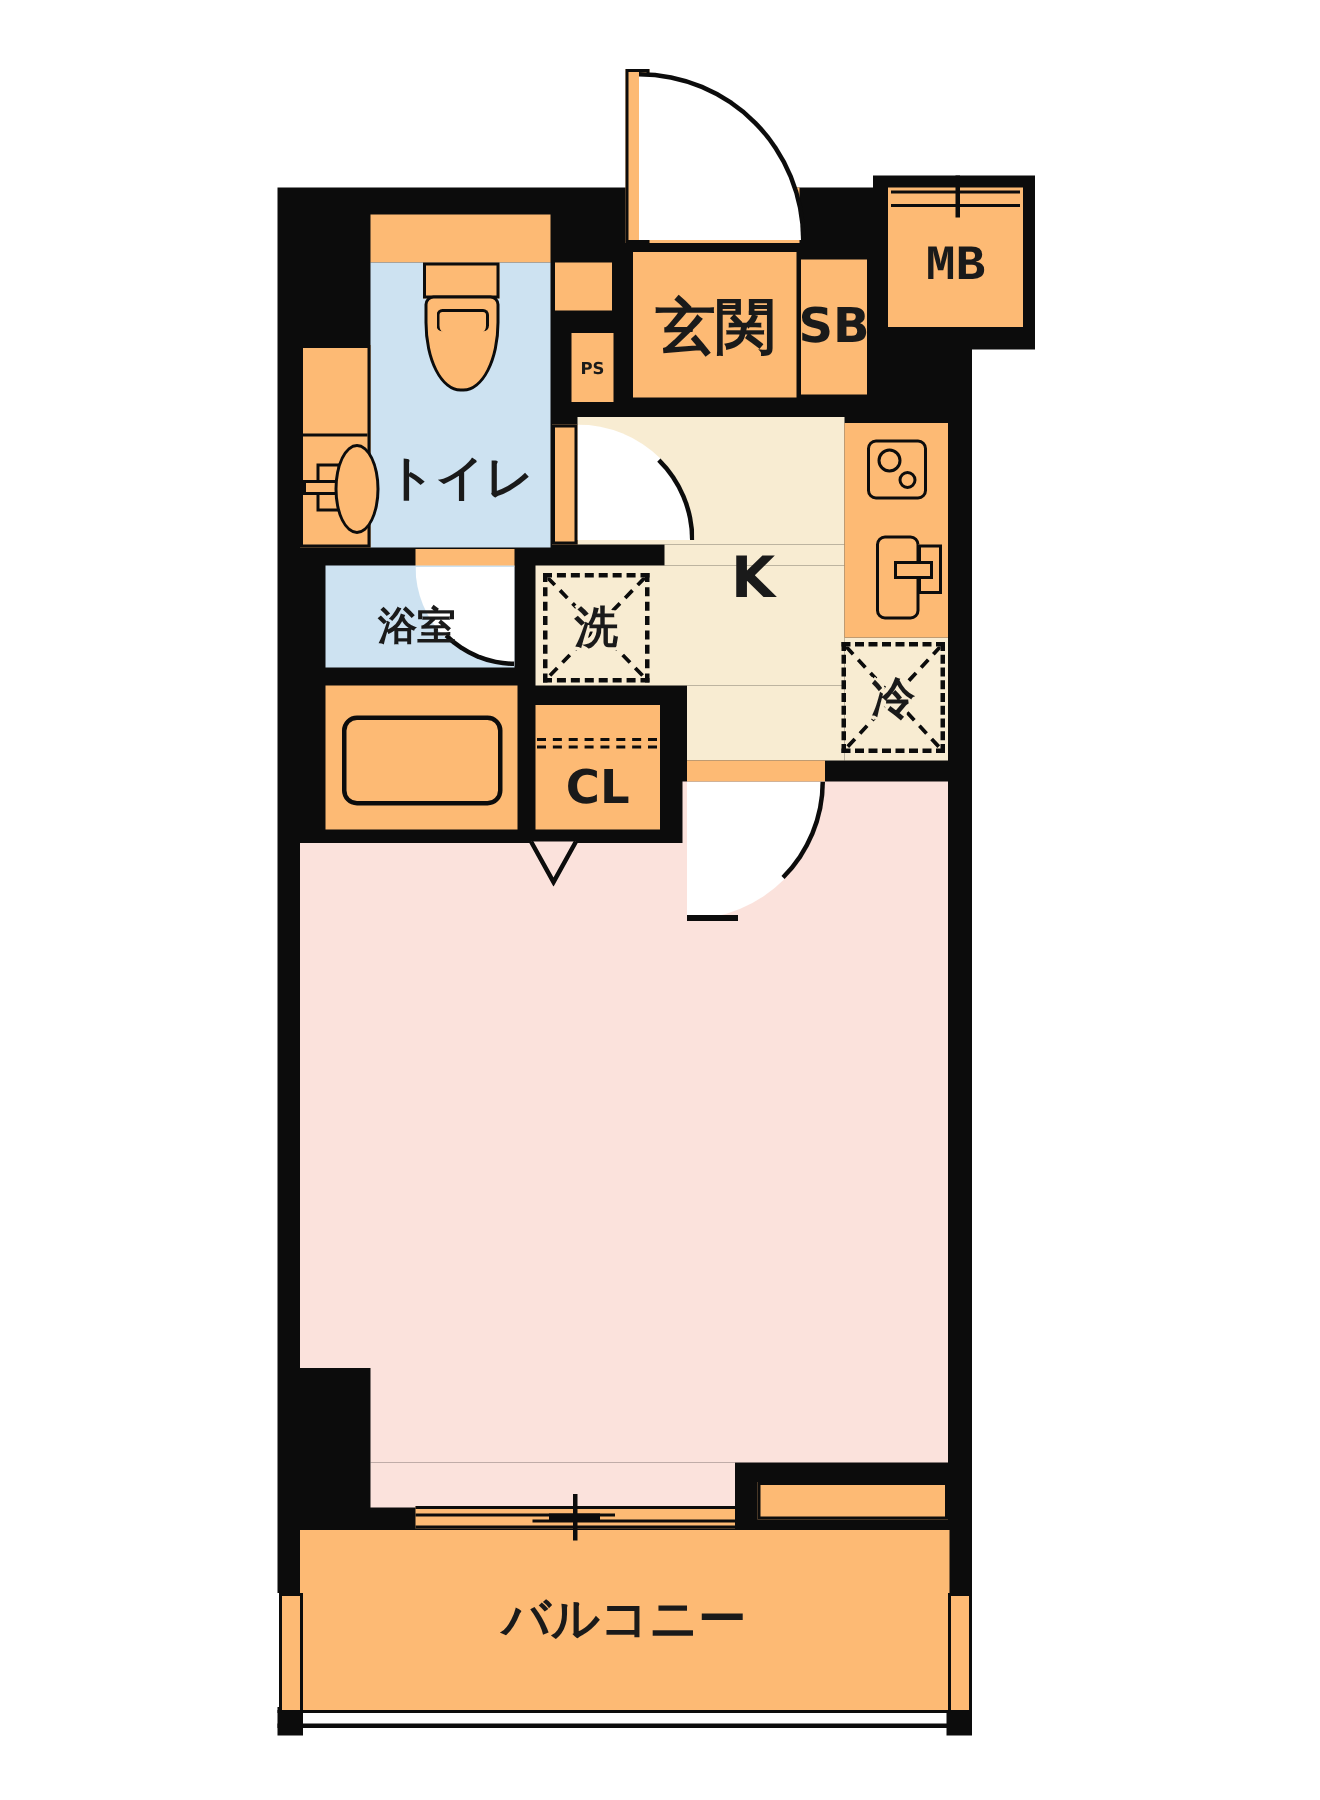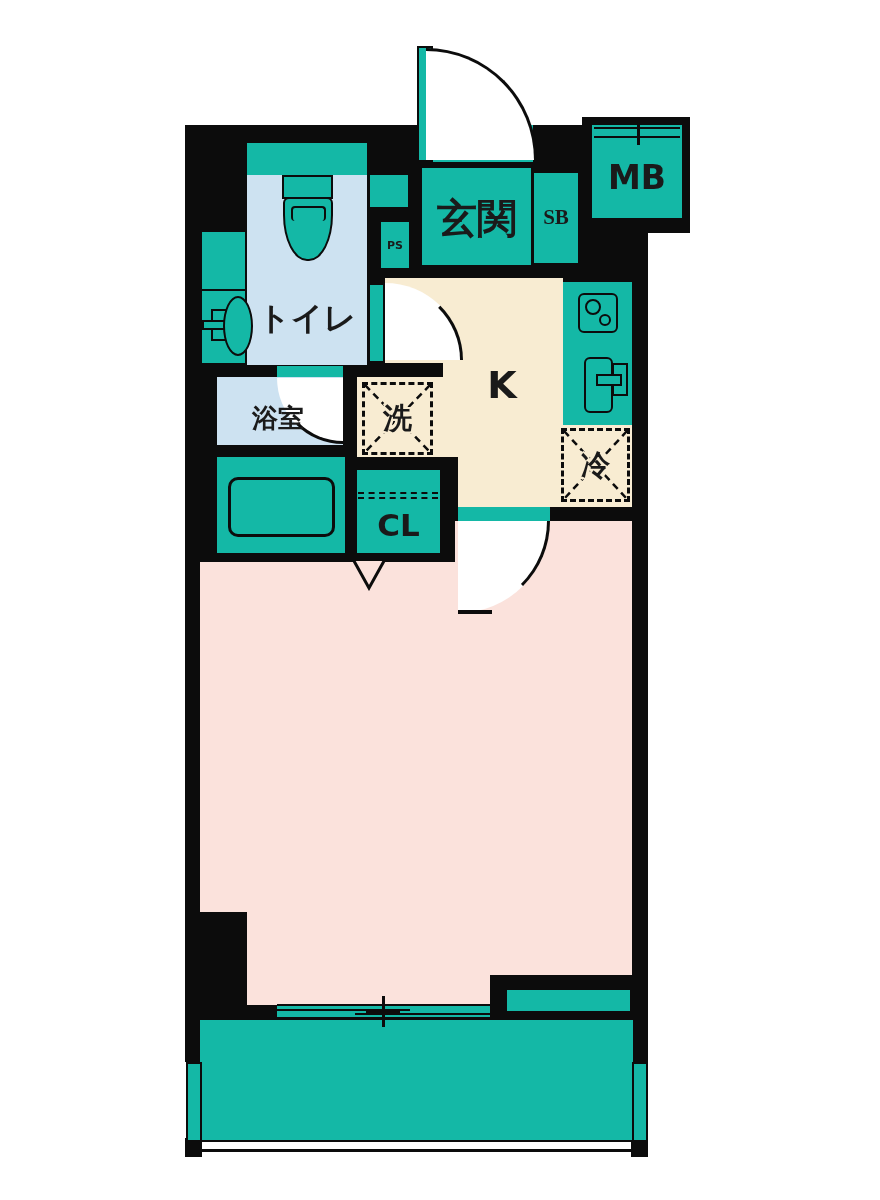--- a/index.html
+++ b/index.html
@@ -1,20 +1,20 @@
 <!DOCTYPE html>
 <html><head>
 <meta charset="utf-8">
 <style>
   html,body{margin:0;padding:0;background:#ffffff;}
   .plan{position:relative;width:880px;height:1200px;background:#ffffff;overflow:hidden;
         font-family:"DejaVu Sans","Liberation Sans",sans-serif;color:#0c0c0c;}
   .abs{position:absolute;box-sizing:border-box;}
   .wall{background:#0c0c0c;}
-  .white{background:#14b8a6;padding-left:12px;}
+  .white{background:#fdba74;padding-left:12px;}
   .blue{background:#cde2f1;}
   .cream{background:#f8ecd2;}
   .pink{background:#fbe2dc;}
   .lbl{display:flex;align-items:center;justify-content:center;line-height:1;
        font-weight:600;color:#1a1a1a;white-space:nowrap;}
   .halo{text-shadow:2px 0 0 #f8ecd2,-2px 0 0 #f8ecd2,0 2px 0 #f8ecd2,0 -2px 0 #f8ecd2,
         2px 2px 0 #f8ecd2,-2px -2px 0 #f8ecd2,2px -2px 0 #f8ecd2,-2px 2px 0 #f8ecd2;}
   .bd{border:2px solid #0c0c0c;}
   .dash{border:3px dashed #0c0c0c;}
   svg{display:block;}
@@ -127,20 +127,21 @@
   <div class="abs white bd" style="left:505px;top:988px;width:127px;height:25px;"></div>
 
   <div class="abs white" style="left:277px;top:1004px;width:213px;height:15px;border-top:2px solid #0c0c0c;border-bottom:2px solid #0c0c0c;">
     <div class="abs wall" style="left:0;top:3px;width:133px;height:2px;"></div>
     <div class="abs wall" style="left:78px;top:7px;width:135px;height:2px;"></div>
   </div>
   <div class="abs wall" style="left:382px;top:996px;width:3px;height:31px;"></div>
   <div class="abs wall" style="left:366px;top:1009px;width:34px;height:5px;"></div>
 
   <div class="abs lbl" style="left:424px;top:199px;width:106px;height:38px;font-size:40px;">玄関</div>
-  <div class="abs lbl" style="left:534px;top:200px;width:44px;height:34px;font-size:21px;font-family:Liberation Serif, serif;">SB</div>
-  <div class="abs lbl" style="left:592px;top:158px;width:90px;height:38px;font-size:33px;">MB</div>
+  <div class="abs lbl" style="left:534px;top:200px;width:44px;height:34px;font-size:32px;">SB</div>
+  <div class="abs lbl" style="left:592px;top:158px;width:90px;height:38px;font-size:33px;font-family:Liberation Mono, monospace;">MB</div>
   <div class="abs lbl" style="left:381px;top:234px;width:28px;height:22px;font-size:11px;">PS</div>
   <div class="abs lbl" style="left:257px;top:301px;width:100px;height:34px;font-size:32px;">トイレ</div>
   <div class="abs lbl" style="left:238px;top:404px;width:80px;height:28px;font-size:26px;">浴室</div>
   <div class="abs lbl" style="left:472px;top:363px;width:60px;height:44px;font-size:38px;font-weight:700;">K</div>
+  <div class="abs lbl" style="left:286px;top:1060px;width:260px;height:38px;font-size:32px;">バルコニー</div>
 
 </div>
 
 </body></html>

